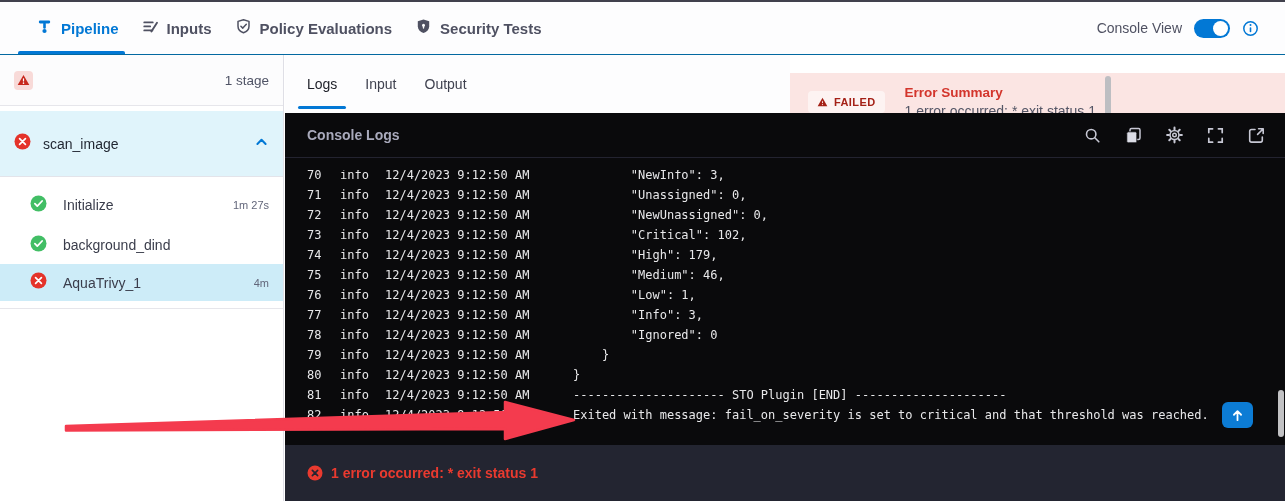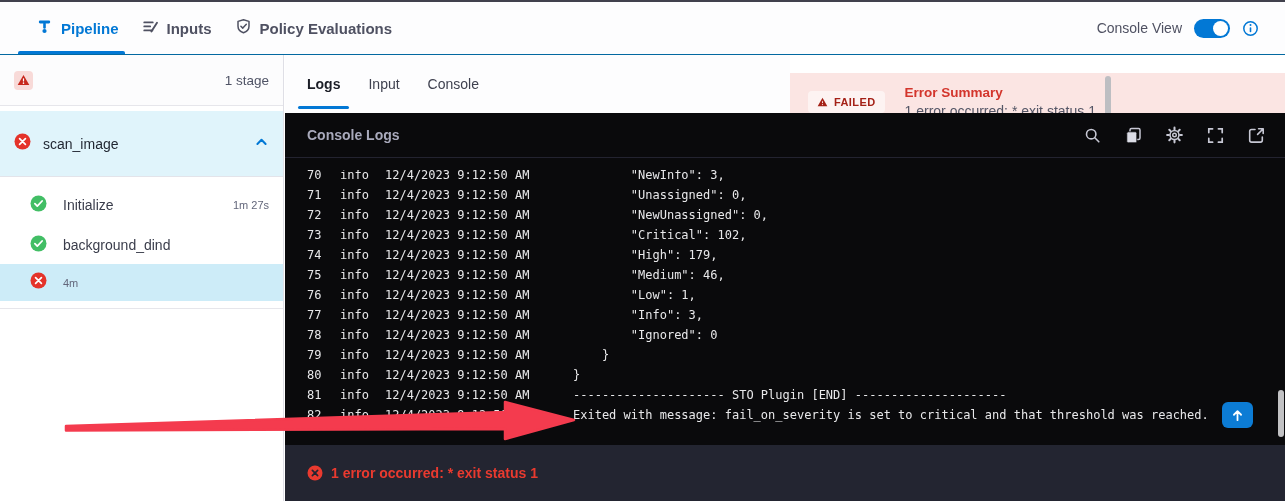--- a/index.html
+++ b/index.html
@@ -42,21 +42,21 @@
   .step-time { font-size:11px; color:#62667a; }
   .sidebar-divider { position:absolute; left:0; top:253px; width:100%; height:1px; background:#e6e6eb; }
 
   
   .main { position:absolute; left:285px; top:55px; width:1000px; height:446px; }
 
   .subtabs { position:absolute; left:0; top:0; width:505px; height:58px; background:#fdfdfe;
              display:flex; align-items:center; padding-left:22px; gap:28px; }
   .subtab { position:relative; height:100%; display:flex; align-items:center; font-size:14px;
              color:#3f414f; cursor:pointer; }
-  .subtab.active { font-weight:700; color:#1c1e27; }
+  .subtab.active { font-weight:400; color:#1c1e27; }
   .subtab.active::after { content:""; position:absolute; left:-9px; right:-9px; bottom:4px; height:3px;
              background:#0278d5; border-radius:2px; }
 
   .error-strip { position:absolute; left:505px; top:18px; width:495px; height:58px; background:#fbe5e3;
              display:flex; align-items:center; padding-left:18px; }
   .failed-badge { display:flex; align-items:center; gap:6px; background:rgba(255,255,255,0.55);
              border-radius:4px; padding:5px 9px; margin-right:20px; }
   .failed-label { font-size:11px; font-weight:700; letter-spacing:.4px; color:#a42117; }
   .error-summary-title { font-size:13.5px; font-weight:700; color:#d3352c; }
   .error-summary-msg { font-size:14px; color:#545666; margin-top:3px; }
@@ -123,20 +123,30 @@
       </div>
       <div class="nav-tab">
         <span>
           <svg width="17" height="17" viewBox="0 0 17 17" fill="none" stroke="#4f5162" stroke-width="1.5" stroke-linecap="round" stroke-linejoin="round">
               <path d="M8.5 1.8 14 3.4v4.8c0 3.3-2.2 5.4-5.5 6.6C5.2 13.6 3 11.5 3 8.2V3.4Z"></path>
               <path d="m5.9 8.2 1.9 1.9 3.5-3.8"></path>
             </svg>
         </span>
         <span>Policy Evaluations</span>
       </div>
+      <div class="nav-tab">
+        <span>
+          <svg width="17" height="17" viewBox="0 0 17 17">
+              <path d="M8.5 1.5 14.2 3.2v5c0 3.4-2.3 5.5-5.7 6.8-3.4-1.3-5.7-3.4-5.7-6.8v-5Z" fill="#4f5162"></path>
+              <circle cx="8.5" cy="7.3" r="1.5" fill="#fdfdfe"></circle>
+              <rect x="7.8" y="7.8" width="1.4" height="3" rx="0.7" fill="#fdfdfe"></rect>
+            </svg>
+        </span>
+        <span>Security Tests</span>
+      </div>
     </div>
     <div class="nav-right">
       <span class="console-view-label">Console View</span>
       <div class="toggle">
           <div class="knob"></div>
         </div>
       <span class="cicon">
         <svg width="17" height="17" viewBox="0 0 17 17" fill="none">
             <circle cx="8.5" cy="8.5" r="6.7" stroke="#0278d5" stroke-width="1.5"></circle>
             <rect x="7.7" y="7.3" width="1.6" height="5" rx="0.8" fill="#0278d5"></rect>
@@ -195,37 +205,38 @@
       <span class="step-time"></span>
     </div>
 
     <div class="step-row selected" style="top:209px;">
       <span>
         <svg width="17" height="17" viewBox="0 0 17 17">
             <circle cx="8.5" cy="8.5" r="8" fill="#e4332a"></circle>
             <path d="m5.6 5.6 5.8 5.8M11.4 5.6l-5.8 5.8" stroke="#fff" stroke-width="1.7" stroke-linecap="round"></path>
           </svg>
       </span>
+      <span class="step-name">AquaTrivy_1</span>
       <span class="step-time">4m</span>
     </div>
 
     <div class="sidebar-divider"></div>
   </div>
 
   <div class="main">
 
     <div class="subtabs">
       <div class="subtab active">
           <span>Logs</span>
         </div>
       <div class="subtab">
           <span>Input</span>
         </div>
       <div class="subtab">
-          <span>Console</span>
+          <span>Output</span>
         </div>
     </div>
 
     <div class="error-strip">
       <div class="failed-badge">
         <svg width="11" height="10" viewBox="0 0 14 13">
             <path d="M7 1 13.3 12H.7Z" fill="#a42117"></path>
             <rect x="6.35" y="4.8" width="1.3" height="3.4" rx="0.6" fill="#fbe5e3"></rect>
             <circle cx="7" cy="9.9" r="0.8" fill="#fbe5e3"></circle>
           </svg>

